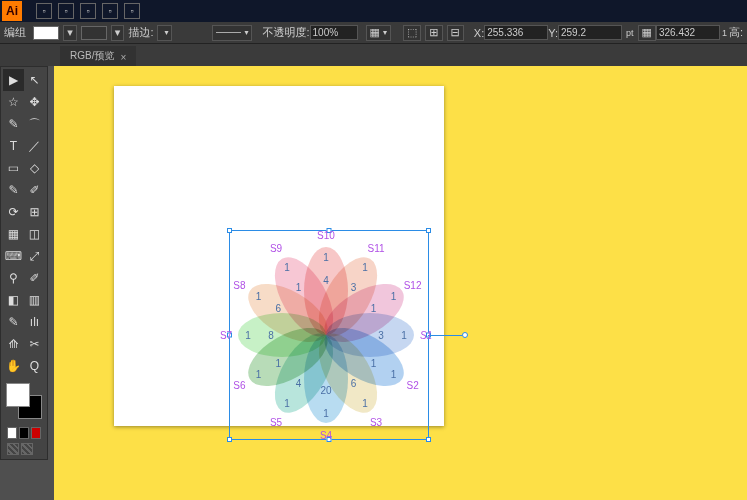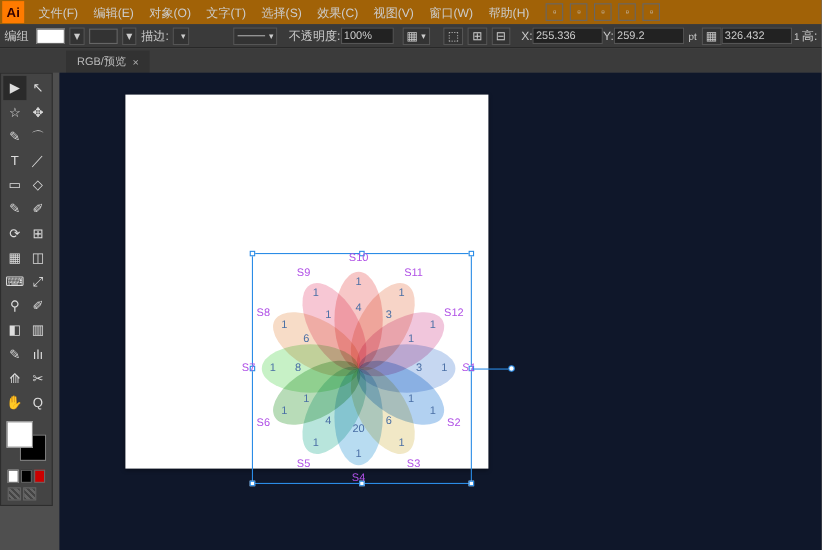--- a/index.html
+++ b/index.html
@@ -1,19 +1,19 @@
 <!DOCTYPE html>
 <html><head>
 <meta charset="utf-8">
 <style>
 * { margin: 0; padding: 0; box-sizing: border-box; font-family: "Microsoft YaHei", sans-serif; }
 body { width: 747px; height: 500px; background: #4a4a4a; overflow: hidden; position: relative; color: #ccc; font-size: 11px; }
 
 
-.menubar { height: 22px; background: #a16207; display: flex; align-items: center; padding-left: 2px; }
+.menubar { height: 22px; background: #0f172a; display: flex; align-items: center; padding-left: 2px; }
 .app-icon { width: 20px; height: 20px; background: #ff7b00; color: #330000; font-weight: bold; font-size: 12px; display: flex; align-items: center; justify-content: center; margin-right: 6px; }
 .menu-item { color: #ccc; padding: 0 7px; font-size: 11px; cursor: default; }
 .menubar-right { display: flex; align-items: center; gap: 6px; margin-left: 8px; }
 .menubar-icon { width: 16px; height: 16px; border: 1px solid #666; display: flex; align-items: center; justify-content: center; font-size: 9px; }
 
 
 .controlbar { height: 22px; background: #3a3a3a; display: flex; align-items: center; padding: 0 4px; border-bottom: 1px solid #222; }
 .ctrl-label { font-size: 11px; color: #ccc; margin-right: 6px; }
 .ctrl-seg { display: flex; align-items: center; gap: 4px; margin-right: 10px; }
 .ctrl-swatch { width: 26px; height: 14px; border: 1px solid #666; background: #fff; }
@@ -33,21 +33,21 @@
 .sw-fore { position: absolute; width: 24px; height: 24px; left: 2px; top: 2px; background: #fff; border: 1px solid #888; }
 .sw-back { position: absolute; width: 24px; height: 24px; right: 2px; bottom: 2px; background: #000; border: 1px solid #888; }
 .mini-sw { display: flex; gap: 2px; padding: 2px 4px; }
 .mini-sw div { width: 12px; height: 12px; border: 1px solid #666; }
 .mini-sw .w { background: #fff; } .mini-sw .b { background: #000; }
 .mini-sw .r { background: #c00; } .mini-sw .n { background: repeating-linear-gradient(45deg,#444,#444 2px,#666 2px,#666 4px); }
 
 
 .workarea { position: absolute; left: 0; top: 44px; right: 0; bottom: 0; background: #4f4f4f; }
 .tabstrip { height: 22px; background: #3b3b3b; padding-left: 60px; display: flex; align-items: flex-end; }
-.canvas-outer { position: absolute; left: 54px; top: 22px; right: 0; bottom: 0; overflow: auto; background: #0f172a; }
+.canvas-outer { position: absolute; left: 54px; top: 22px; right: 0; bottom: 0; overflow: auto; background: #fde047; }
 .artboard { position: absolute; left: 60px; top: 20px; width: 330px; height: 340px; background: #fff; box-shadow: 0 1px 4px rgba(0,0,0,.4); }
 
 
 .bbox { position: absolute; left: 175px; top: 164px; width: 200px; height: 210px; border: 1px solid #2b8ce6; }
 .handle { position: absolute; width: 5px; height: 5px; background: #fff; border: 1px solid #2b8ce6; }
 .h-tl{left:-3px;top:-3px}.h-tr{right:-3px;top:-3px}.h-bl{left:-3px;bottom:-3px}.h-br{right:-3px;bottom:-3px}
 .h-tm{left:50%;top:-3px;transform:translateX(-50%)}.h-bm{left:50%;bottom:-3px;transform:translateX(-50%)}
 .h-ml{left:-3px;top:50%;transform:translateY(-50%)}.h-mr{right:-3px;top:50%;transform:translateY(-50%)}
 .dragline { position: absolute; right: -34px; top: 50%; width: 34px; height: 1px; background: #2b8ce6; }
 .dragend { position: absolute; right: -40px; top: 50%; transform: translateY(-50%); width: 6px; height: 6px; border: 1px solid #2b8ce6; border-radius: 50%; background: #fff; }
@@ -58,21 +58,20 @@
 .core { position: absolute; left: 50%; top: 50%; width: 54px; height: 54px; border-radius: 50%; background: #5a7fb8; transform: translate(-50%,-50%); display: flex; align-items: center; justify-content: center; color: #fff; font-size: 11px; }
 .lbl { position: absolute; font-size: 10px; color: #b050e6; transform: translate(-50%,-50%); }
 .olbl { color: #b050e6; }
 .ilbl { color: #4a6fa5; }
 </style>
 </head>
 <body>
 
 <div class="menubar">
   <div class="app-icon">Ai</div>
-  <div id="menu-items"><span class="menu-item">文件(F)</span><span class="menu-item">编辑(E)</span><span class="menu-item">对象(O)</span><span class="menu-item">文字(T)</span><span class="menu-item">选择(S)</span><span class="menu-item">效果(C)</span><span class="menu-item">视图(V)</span><span class="menu-item">窗口(W)</span><span class="menu-item">帮助(H)</span></div>
   <div class="menubar-right" id="mb-right">
       <div class="menubar-icon">▫</div>
       <div class="menubar-icon">▫</div>
       <div class="menubar-icon">▫</div>
       <div class="menubar-icon">▫</div>
       <div class="menubar-icon">▫</div>
     </div>
 </div>
 
 <div class="controlbar">

